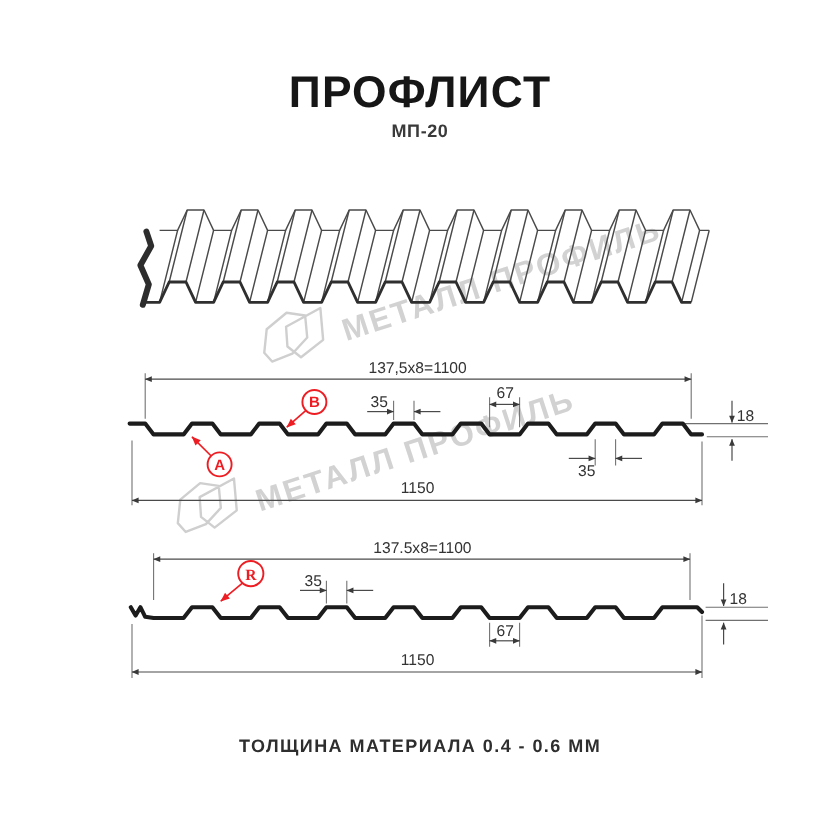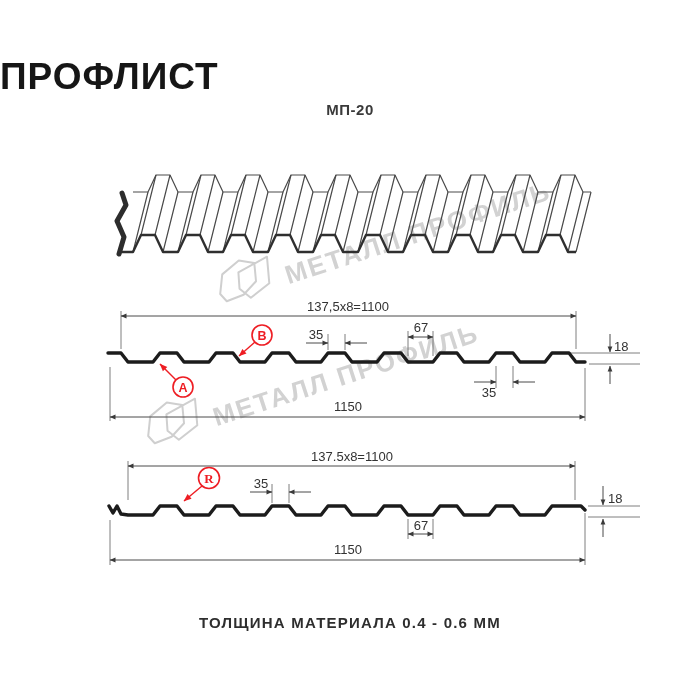--- a/index.html
+++ b/index.html
@@ -2,21 +2,21 @@
 <html><head>
 <meta charset="utf-8">
 <style>
   html,body{margin:0;padding:0;}
   body{
     width:700px;height:700px;position:relative;overflow:hidden;
     background:#ffffff;
     font-family:"Liberation Sans",sans-serif;
   }
   .title{
-    position:absolute;top:56px;left:0;width:700px;text-align:left;
+    position:absolute;top:56px;left:0;width:700px;text-align:center;
     font-size:37px;font-weight:bold;letter-spacing:1px;color:#161616;
   }
   .model{
     position:absolute;top:101px;left:0;width:700px;text-align:center;
     font-size:15px;font-weight:bold;letter-spacing:.5px;color:#3a3a3a;
   }
   .footer-note{
     position:absolute;top:614px;left:0;width:700px;text-align:center;
     font-size:15px;font-weight:bold;letter-spacing:1.2px;color:#2e2e2e;
   }

